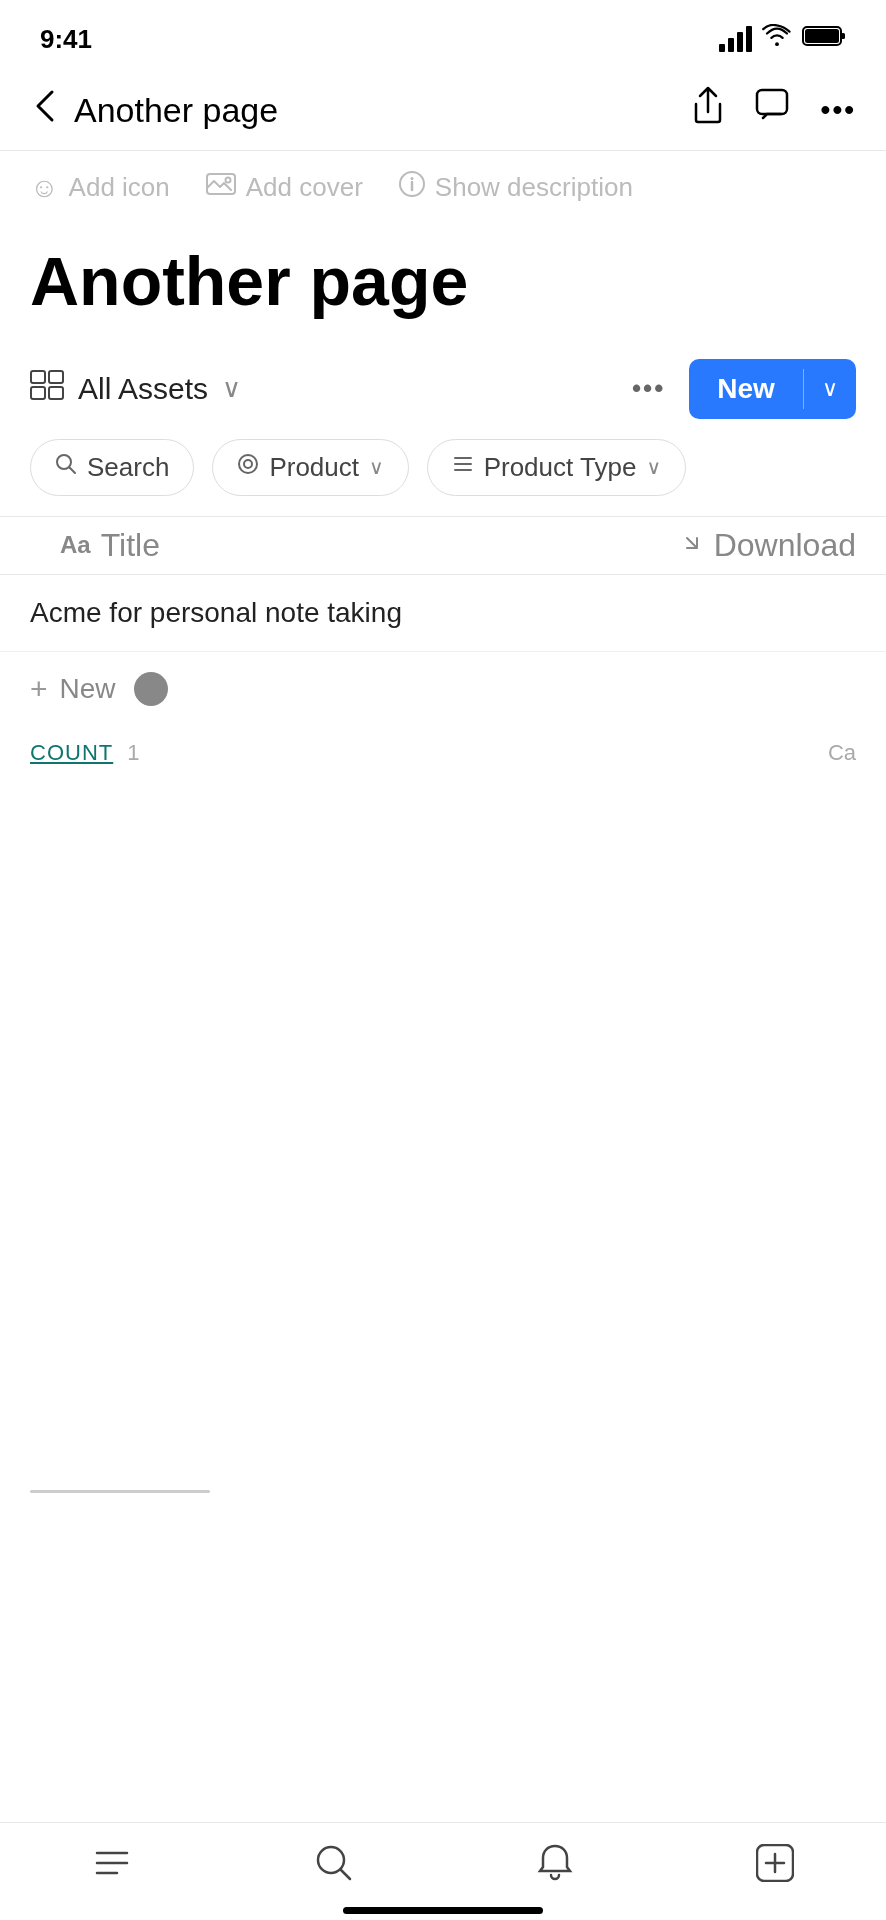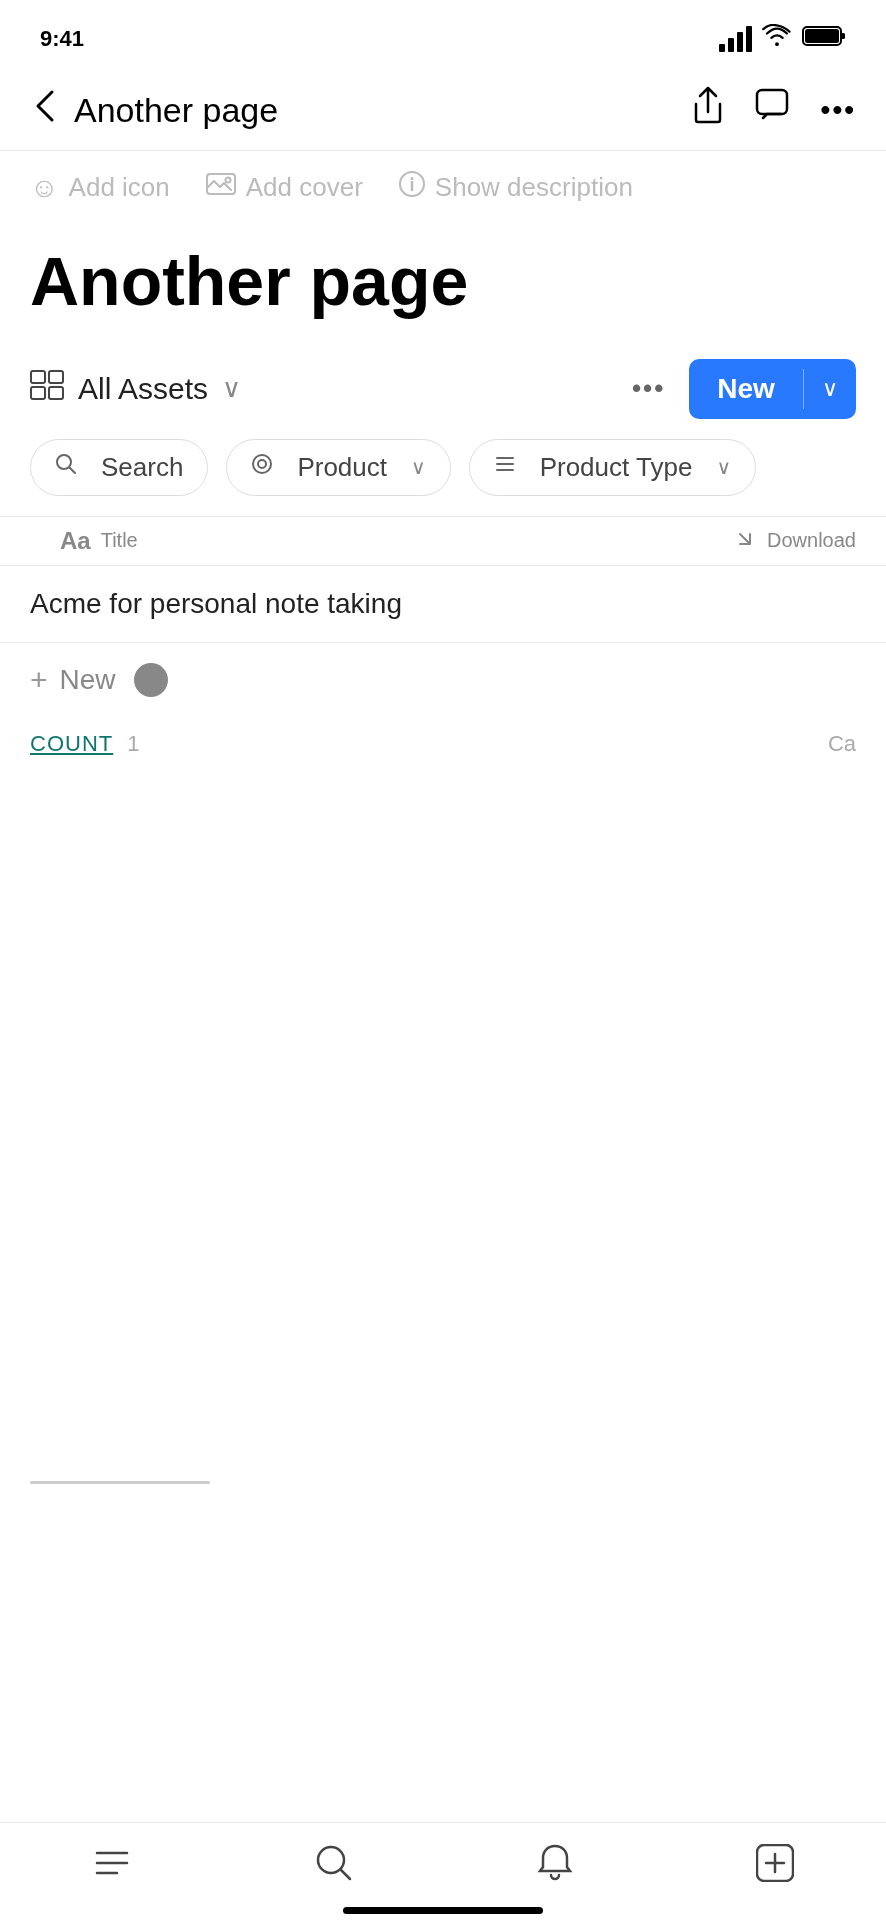--- a/index.html
+++ b/index.html
@@ -14,21 +14,21 @@
 
     
     .status-bar {
       display: flex;
       justify-content: space-between;
       align-items: center;
       padding: 18px 40px 10px 40px;
       height: 70px;
     }
     .status-time {
-      font-size: 22px;
+      font-size: 26px;
       font-weight: 700;
       color: #000;
     }
     .status-icons {
       display: flex;
       align-items: center;
       gap: 10px;
     }
     .signal-bars {
       display: flex;
@@ -189,21 +189,21 @@
     .filter-bar {
       display: flex;
       align-items: center;
       padding: 10px 30px;
       gap: 18px;
       overflow-x: auto;
     }
     .filter-chip {
       display: flex;
       align-items: center;
-      gap: 24px;
+      gap: 10px;
       border: 1.5px solid #ddd;
       border-radius: 40px;
       padding: 12px 24px;
       cursor: pointer;
       white-space: nowrap;
       background: #fff;
     }
     .filter-chip-icon {
       font-size: 24px;
       color: #666;
@@ -233,21 +233,21 @@
       align-items: center;
       gap: 10px;
       flex: 1;
       margin-left: 30px;
     }
     .table-header-icon {
       font-size: 24px;
       color: #888;
     }
     .table-header-label {
-      font-size: 20px;
+      font-size: 32px;
       color: #888;
     }
     .table-header-download {
       display: flex;
       align-items: center;
       gap: 10px;
       color: #888;
     }
 
     .table-row {

